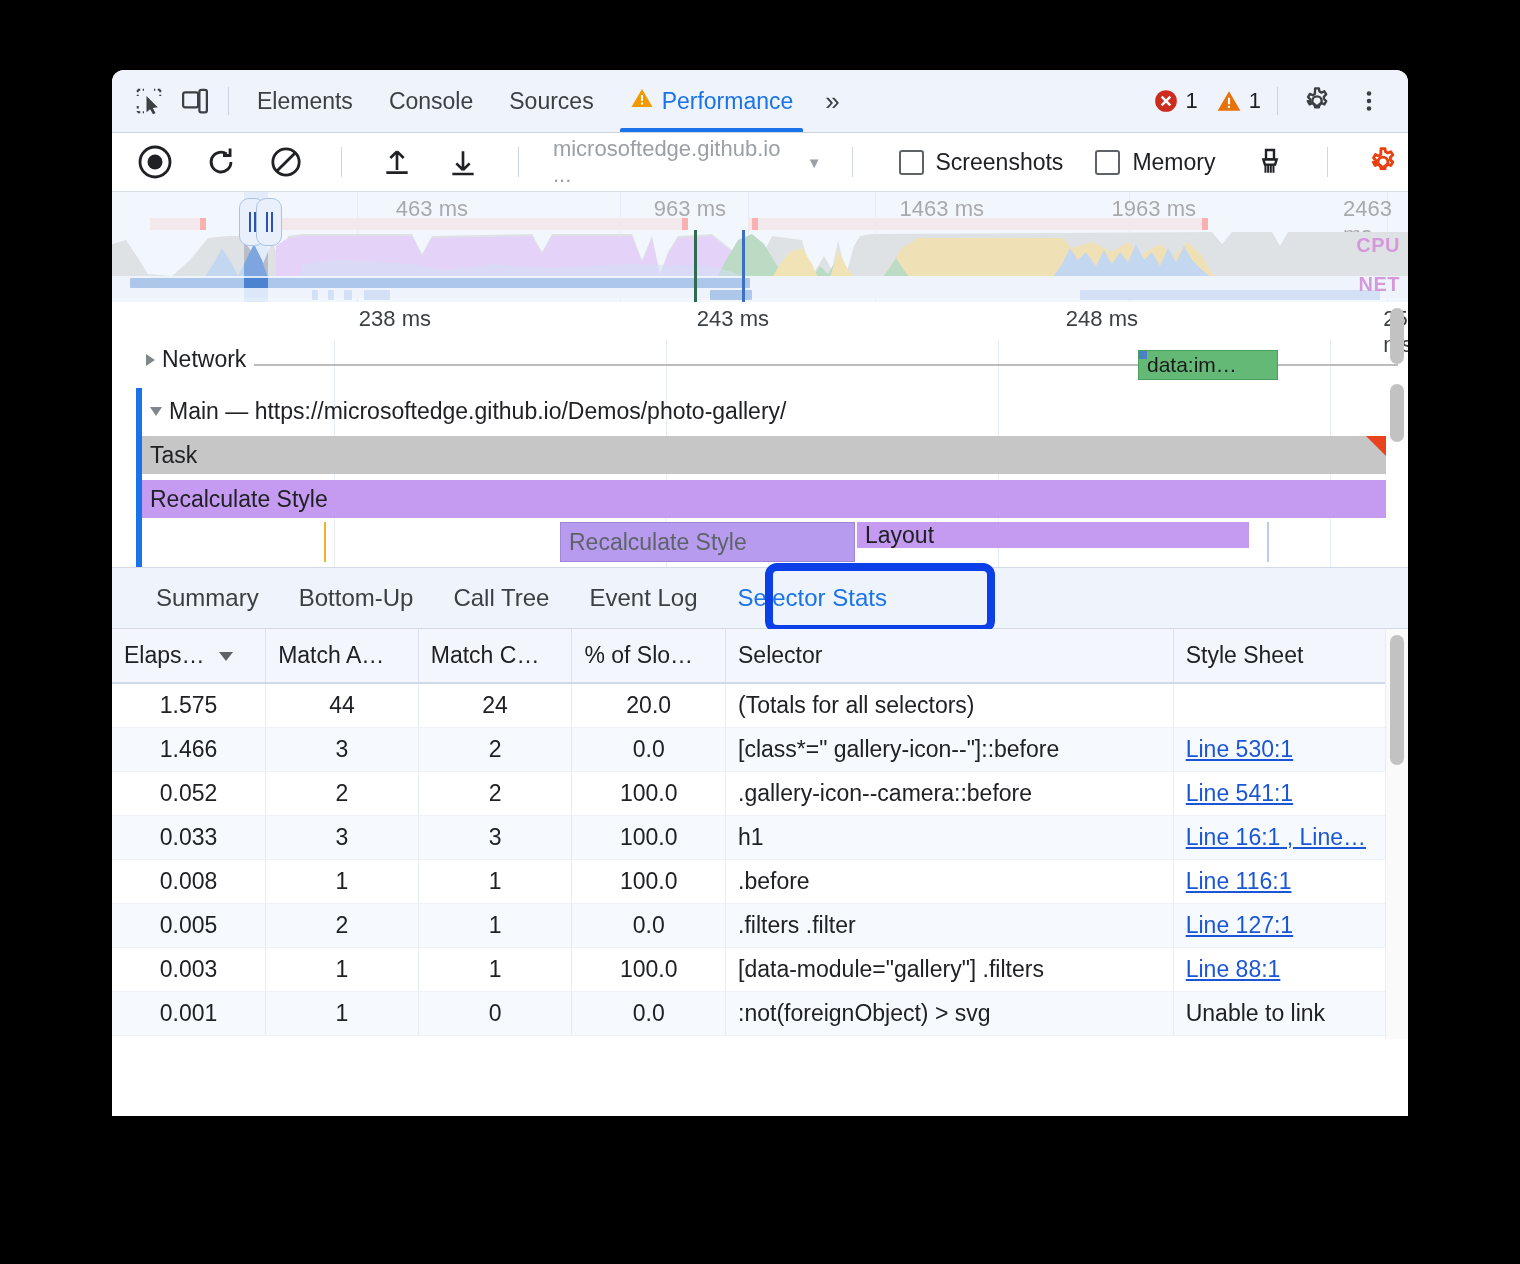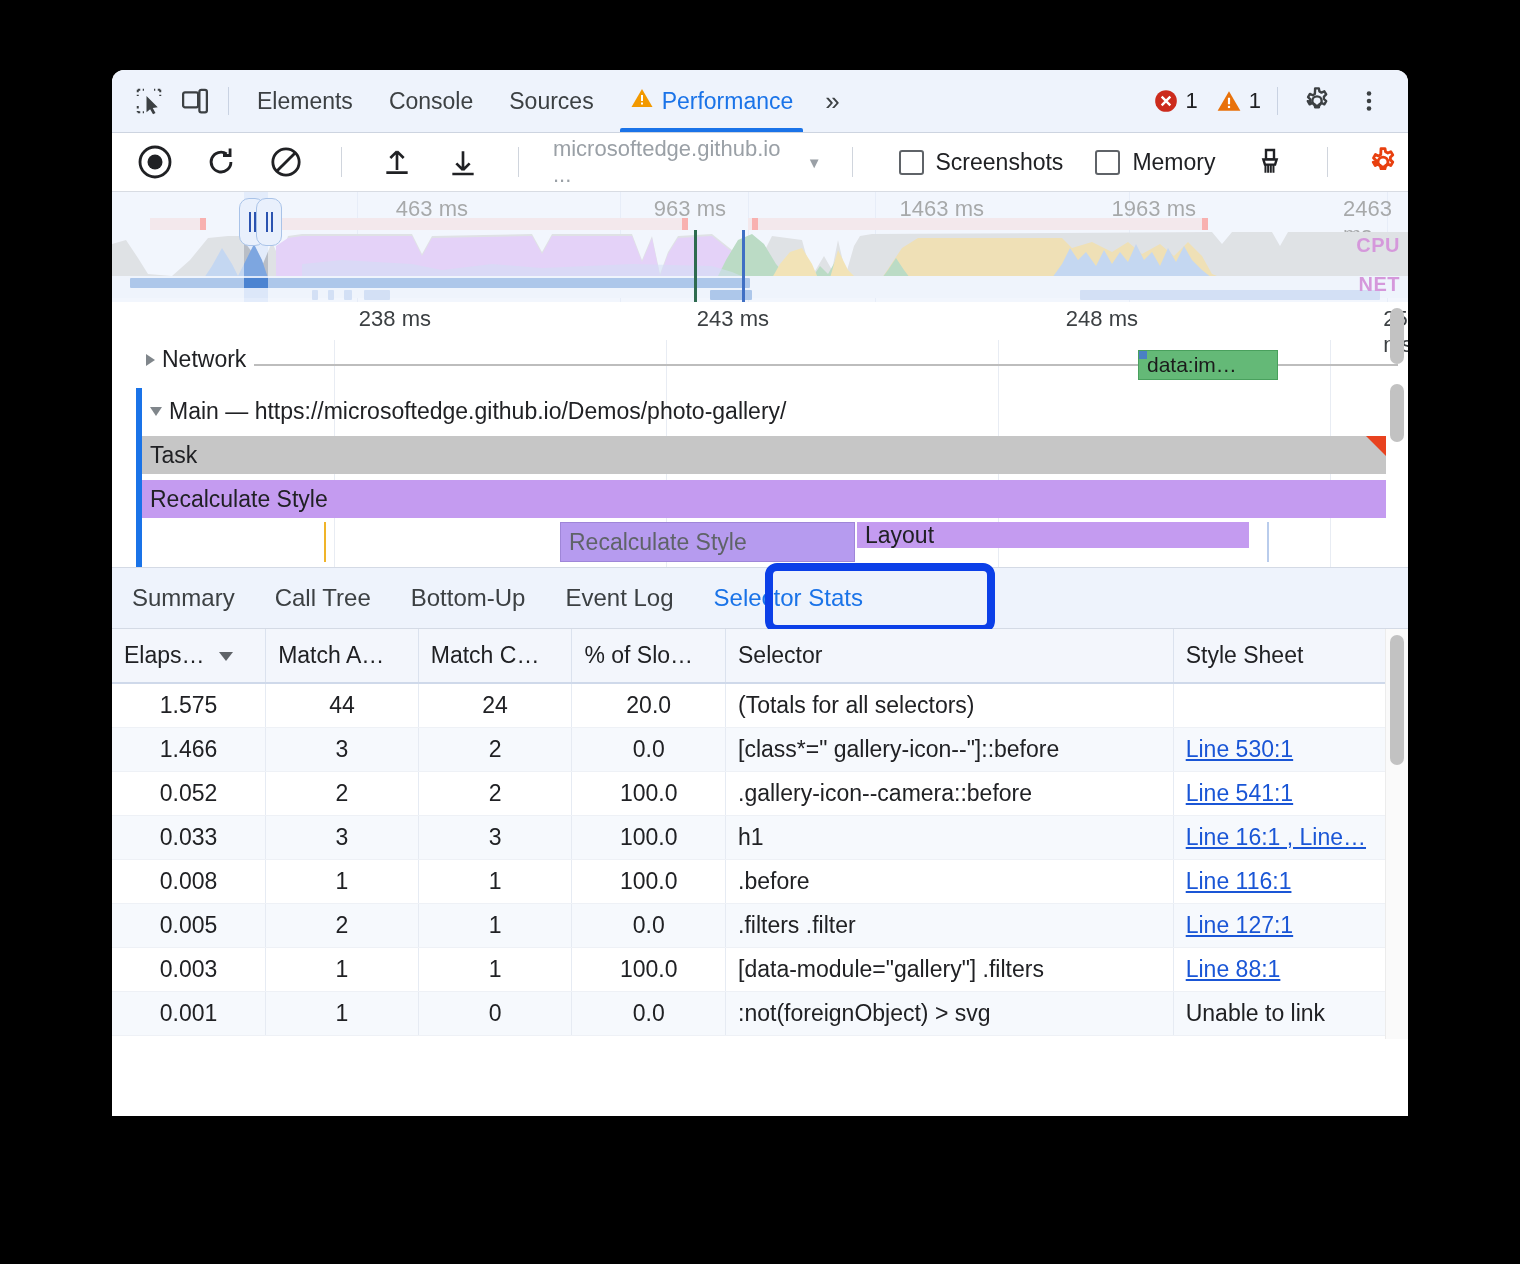--- a/index.html
+++ b/index.html
@@ -146,21 +146,21 @@
   
   .ring {
     position:absolute; border:8px solid #0b3fe8; border-radius:40px;
     box-sizing:border-box; pointer-events:none;
   }
   .ring.tabring { border-radius:12px; }
 
   
   .detail-tabs {
     height:60px; background:#eef3fc; border-top:1px solid #d4dae5; border-bottom:1px solid #d4dae5;
-    display:flex; align-items:center; padding-left:0; position:relative;
+    display:flex; align-items:center; padding-left:24px; position:relative;
   }
   .dtab { font-size:24px; color:#3c4043; padding:0 20px; height:60px; display:flex; align-items:center;}
   .dtab.active { color:#1a73e8; background:#eef3fc; }
 
   
   .tablewrap { position:relative; background:#fff; height: 410px; overflow:hidden; }
   table { border-collapse:collapse; width: 1280px; table-layout: fixed; }
   th {
     background:#f3f6fc; font-weight:normal; font-size:23px; color:#202124;
     height:54px; text-align:left; padding:0 12px;
@@ -452,24 +452,24 @@
       <div class="scrollbar-track" style="top:78px; height:110px; background:transparent; border:none;">
         <div class="scrollbar-thumb" style="top:4px; height:58px;"></div>
       </div>
     </div>
 
     <div class="detail-tabs">
       <div class="dtab">
         <span>Summary</span>
       </div>
       <div class="dtab">
+        <span>Bottom-Up</span>
+      </div>
+      <div class="dtab">
         <span>Call Tree</span>
-      </div>
-      <div class="dtab">
-        <span>Bottom-Up</span>
       </div>
       <div class="dtab">
         <span>Event Log</span>
       </div>
       <div class="dtab active">
         <span>Selector Stats</span>
       </div>
       <div class="ring tabring" style="left:653px; top:-5px; width:230px; height:70px;"></div>
     </div>
 

